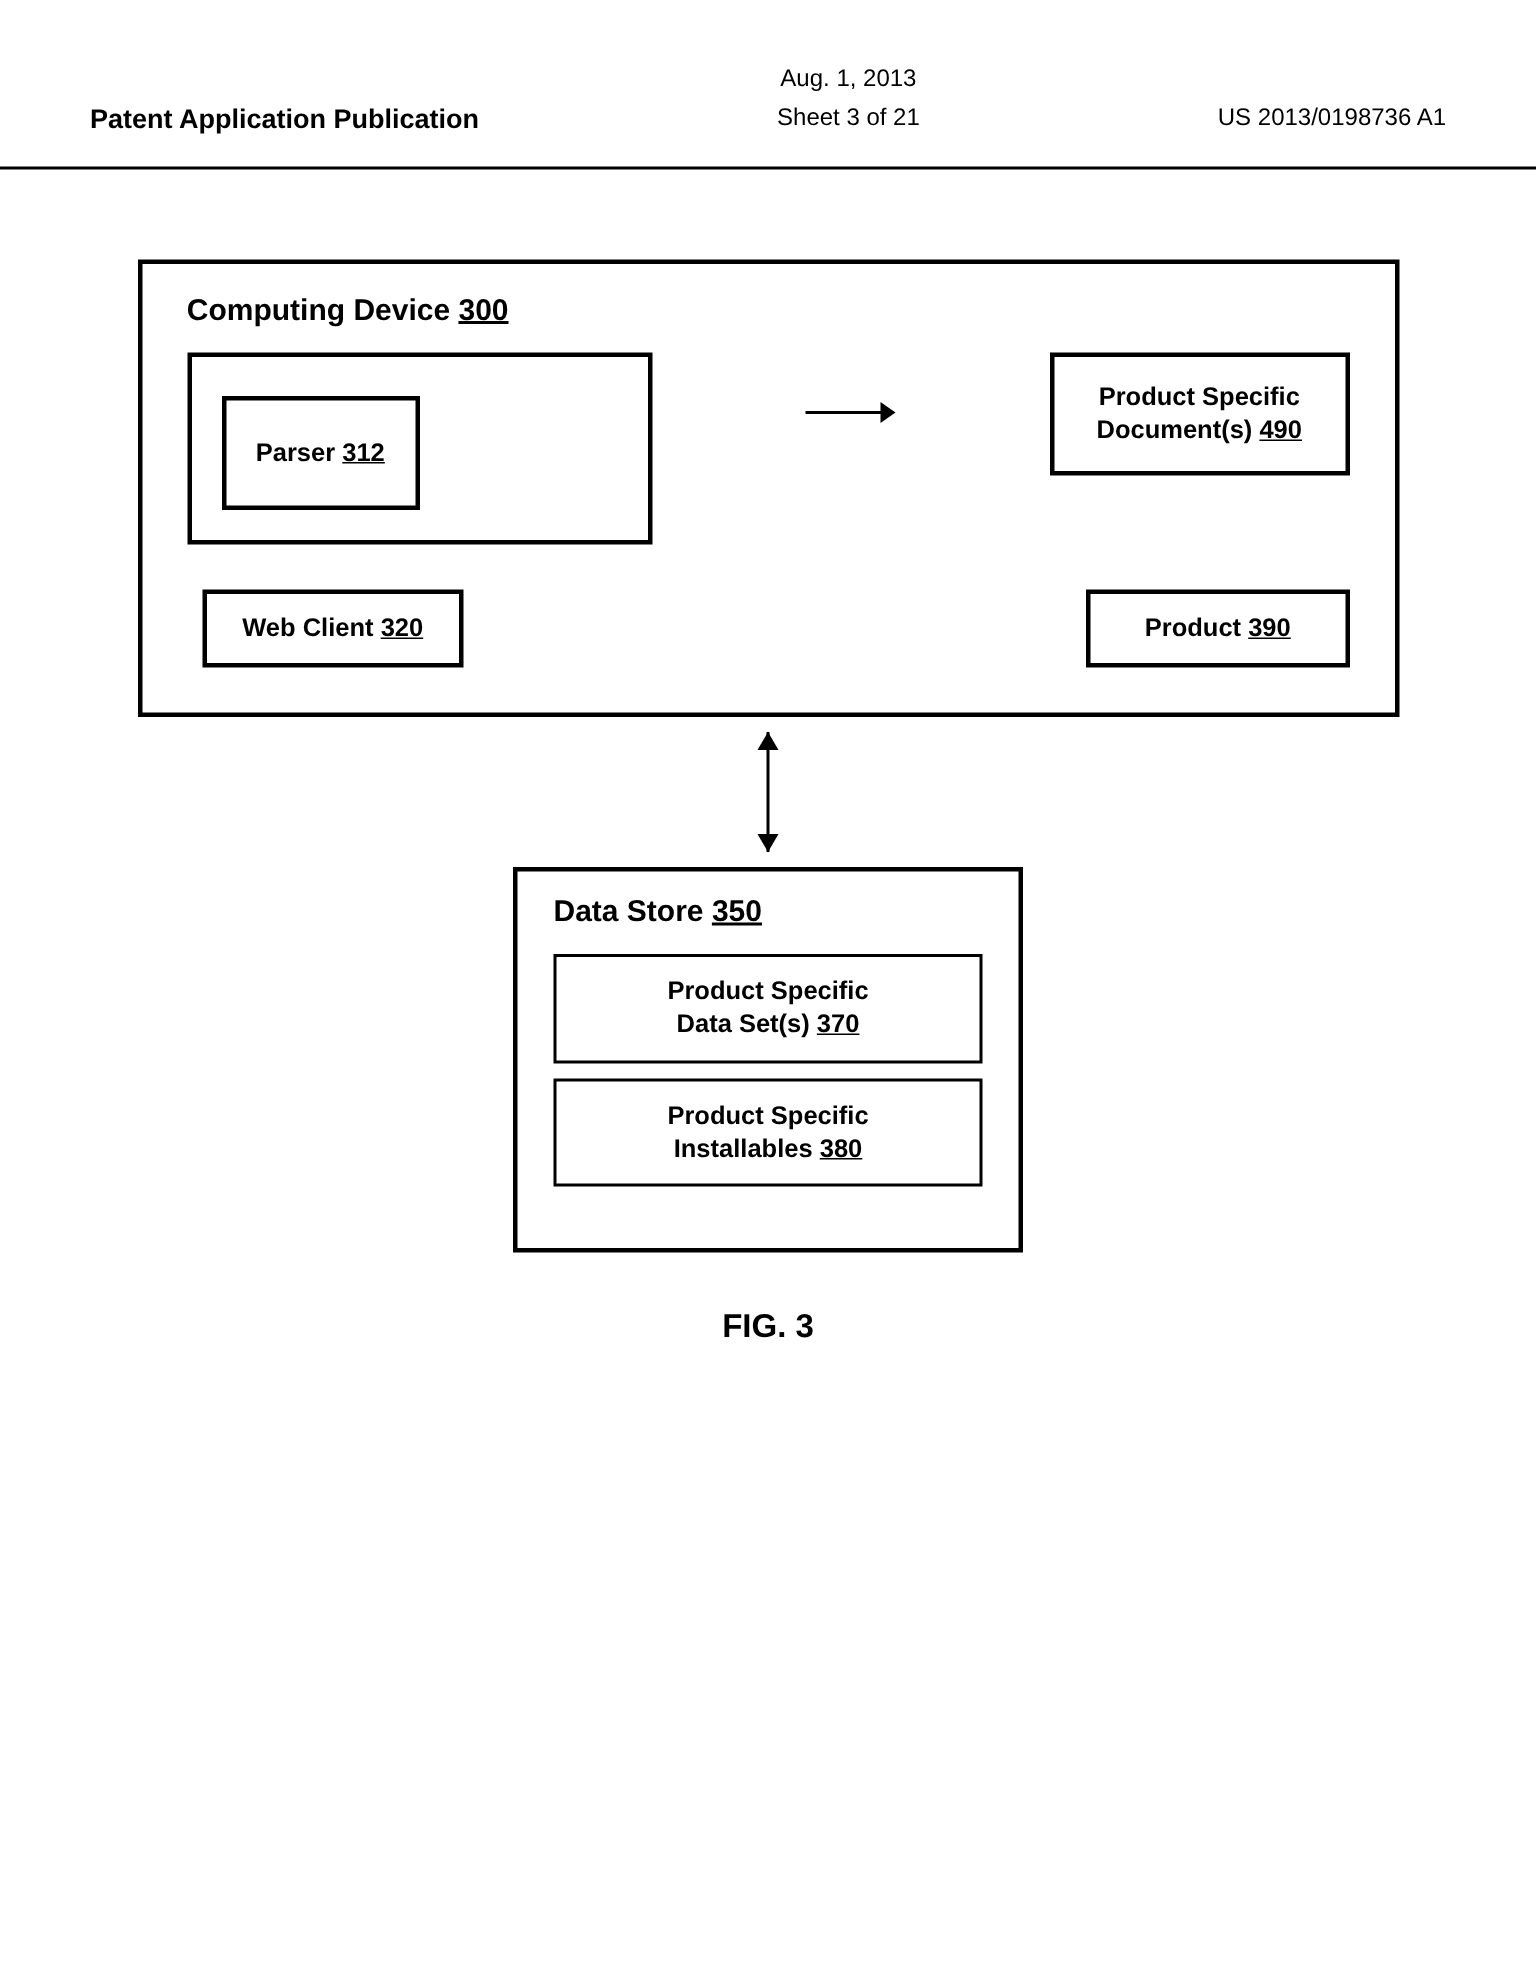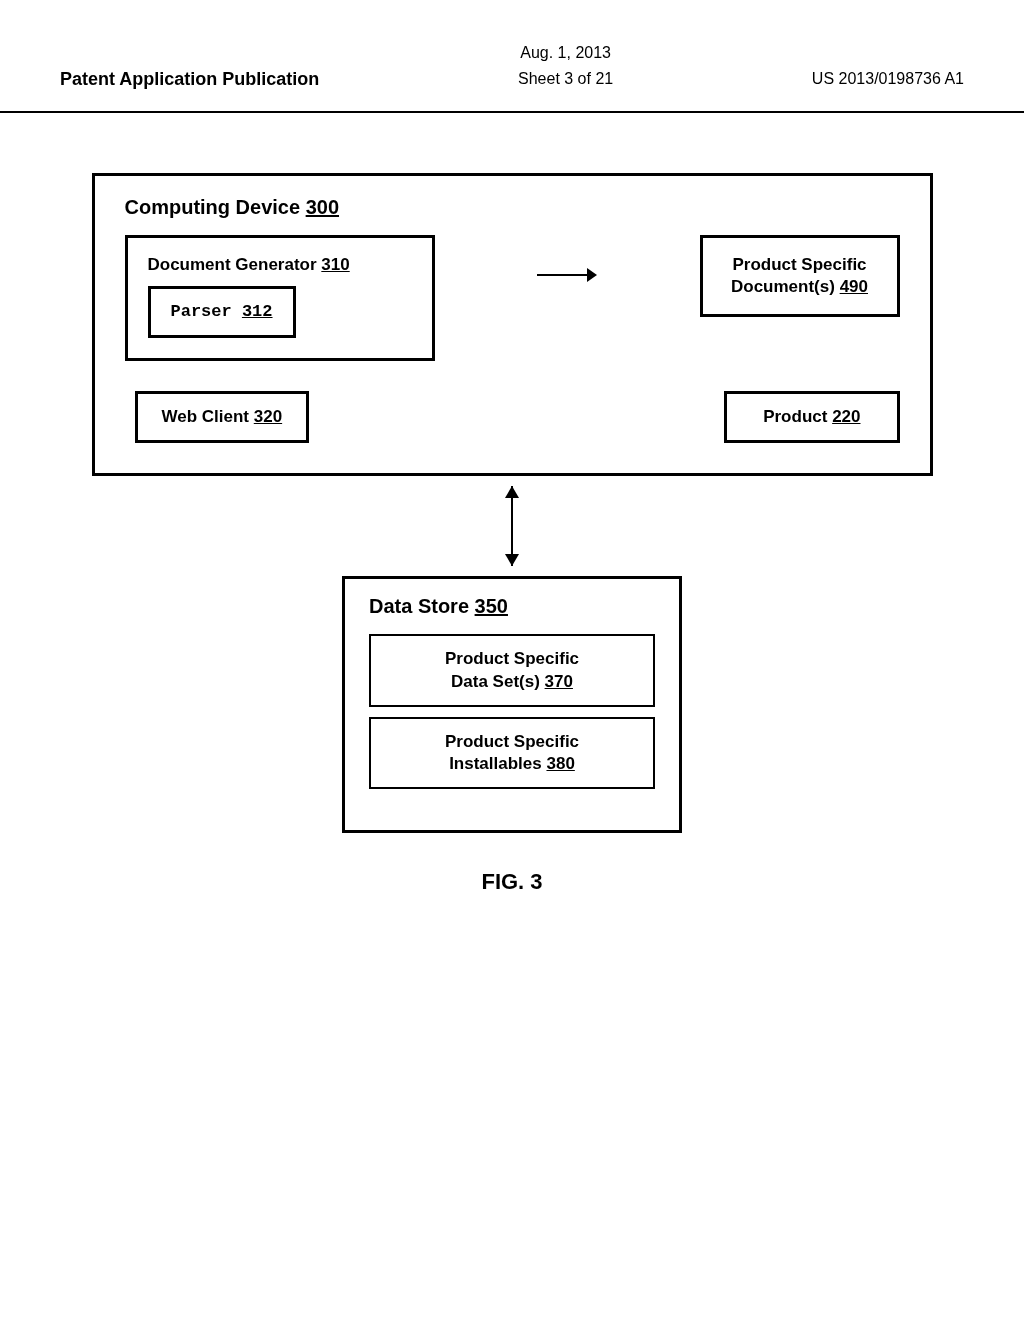--- a/index.html
+++ b/index.html
@@ -79,24 +79,23 @@
     .doc-gen-box {
       border: 3px solid #000;
       padding: 16px 20px 20px 20px;
       width: 310px;
       position: relative;
     }
 
     
     .parser-box {
       border: 3px solid #000;
-      padding: 12px 20px;
+      padding: 24px 20px;
       display: inline-block;
       margin-top: 10px;
-      font-family: Liberation Mono, monospace;
     }
 
     
     .arrow-right-container {
       display: flex;
       align-items: center;
       padding-top: 30px;
       flex: 1;
       justify-content: center;
     }
@@ -258,23 +257,20 @@
   <div class="computing-device-box">
     <div class="box-label">
       <span>Computing Device</span>&nbsp;<span class="underline">300</span>
     </div>
 
     <div class="computing-device-inner">
 
       <div class="top-row">
 
         <div class="doc-gen-box">
-          <div class="label-text">
-            <span>Document Generator</span>&nbsp;<span class="underline">310</span>
-          </div>
           <div class="parser-box">
             <span class="label-text">
               <span>Parser</span>&nbsp;<span class="underline">312</span>
             </span>
           </div>
         </div>
 
         <div class="arrow-right-container">
           <div class="arrow-right"></div>
         </div>
@@ -288,21 +284,21 @@
       <div class="bottom-row">
 
         <div class="web-client-box">
           <span class="label-text">
             <span>Web Client</span>&nbsp;<span class="underline">320</span>
           </span>
         </div>
 
         <div class="product-box">
           <span class="label-text">
-            <span>Product</span>&nbsp;<span class="underline">220</span>
+            <span>Product</span>&nbsp;<span class="underline">390</span>
           </span>
         </div>
 
       </div>
     </div>
   </div>
 
   <div class="bidir-arrow-container">
     <div class="bidir-arrow"></div>
   </div>

